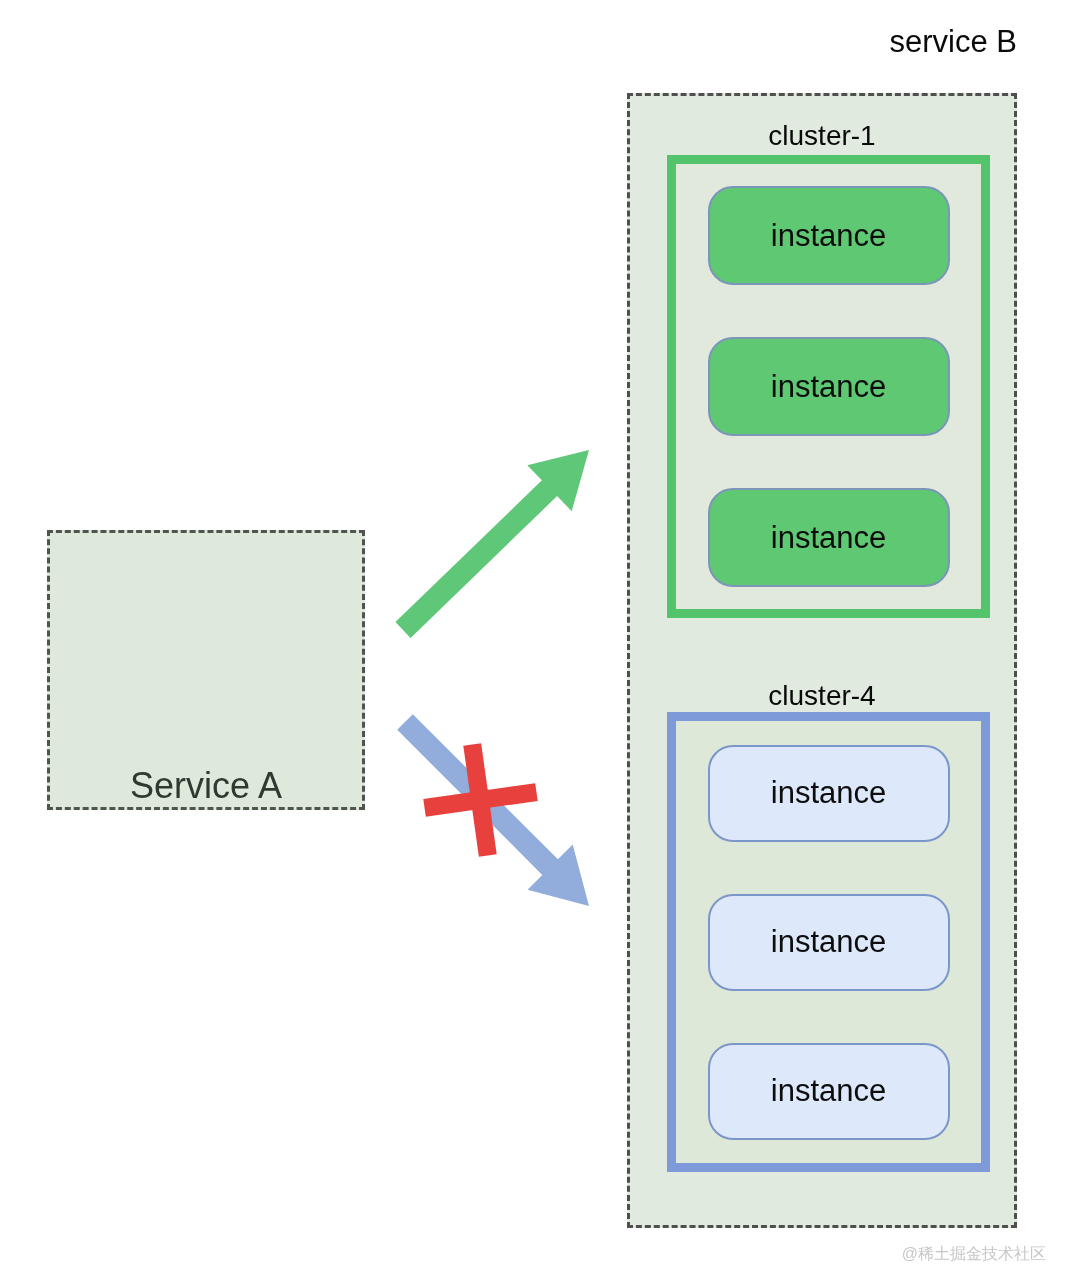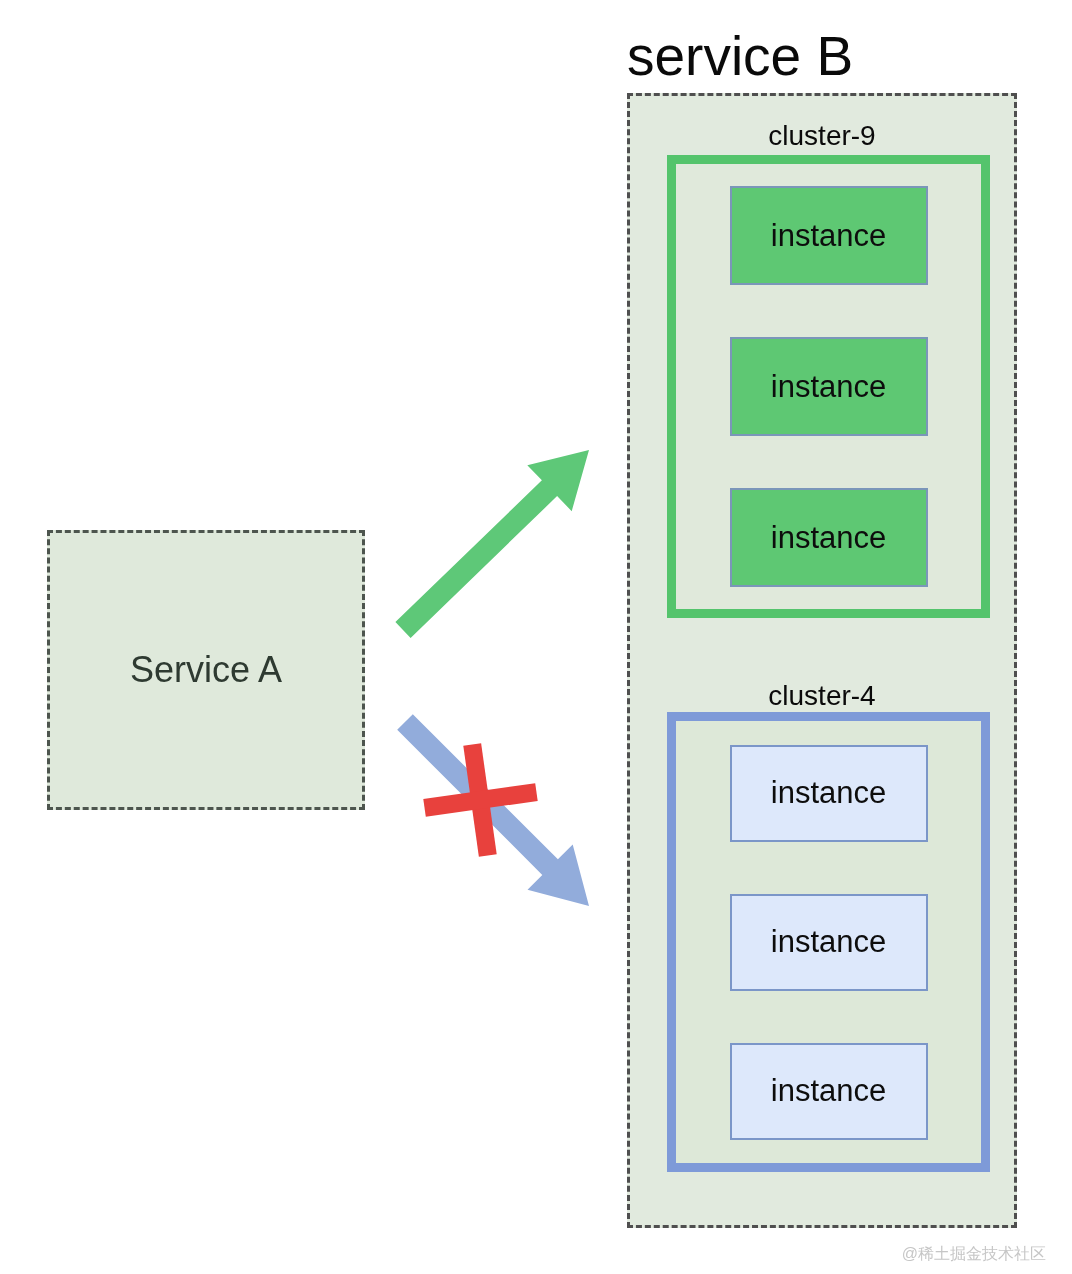--- a/index.html
+++ b/index.html
@@ -15,22 +15,22 @@
     background: #ffffff;
     overflow: hidden;
   }
 
   
   .sb-title {
     position: absolute;
     left: 627px;
     top: 24px;
     width: 390px;
-    text-align: left;
-    font-size: 55px;
+    text-align: right;
+    font-size: 31px;
     color: #0a0a0a;
   }
   .sb-container {
     position: absolute;
     left: 627px;
     top: 93px;
     width: 390px;
     height: 1135px;
     box-sizing: border-box;
     border: 3px dashed #4f4f4f;
@@ -64,27 +64,28 @@
     border: 9px solid #54c46c;
     background: #e0e9db;
   }
   .cluster-box.c2 {
     top: 616px;
     height: 460px;
     border: 9px solid #7e9ad8;
     background: #dde8d8;
   }
   .instance {
-    width: 198px;
+    width: 242px;
     box-sizing: border-box;
     display: flex;
     align-items: center;
     justify-content: center;
     font-size: 31px;
     color: #0d0d0d;
+    border-radius: 25px;
   }
   .c1 .instance {
     height: 99px;
     background: #5ec873;
     border: 2px solid #7b96b9;
   }
   .c2 .instance {
     height: 97px;
     background: #dde8fb;
     border: 2px solid #7b96c8;
@@ -94,21 +95,21 @@
   .service-a {
     position: absolute;
     left: 47px;
     top: 530px;
     width: 318px;
     height: 280px;
     box-sizing: border-box;
     border: 3px dashed #4d554e;
     background: #dfe9db;
     display: flex;
-    align-items: center;
+    align-items: flex-end;
     justify-content: center;
   }
   .service-a-label {
     font-size: 36px;
     color: #2e3a31;
   }
 
   
   .arrows-svg {
     position: absolute;
@@ -129,21 +130,21 @@
 </style>
 </head>
 <body>
 
 <div class="canvas">
 
   <div class="sb-title">service B</div>
 
   <div class="sb-container">
 
-    <div class="cluster-label c1-label">cluster-9</div>
+    <div class="cluster-label c1-label">cluster-1</div>
 
     <div class="cluster-box c1">
       <div class="instance">instance</div>
       <div class="instance">instance</div>
       <div class="instance">instance</div>
     </div>
 
     <div class="cluster-label c2-label">cluster-4</div>
 
     <div class="cluster-box c2">

